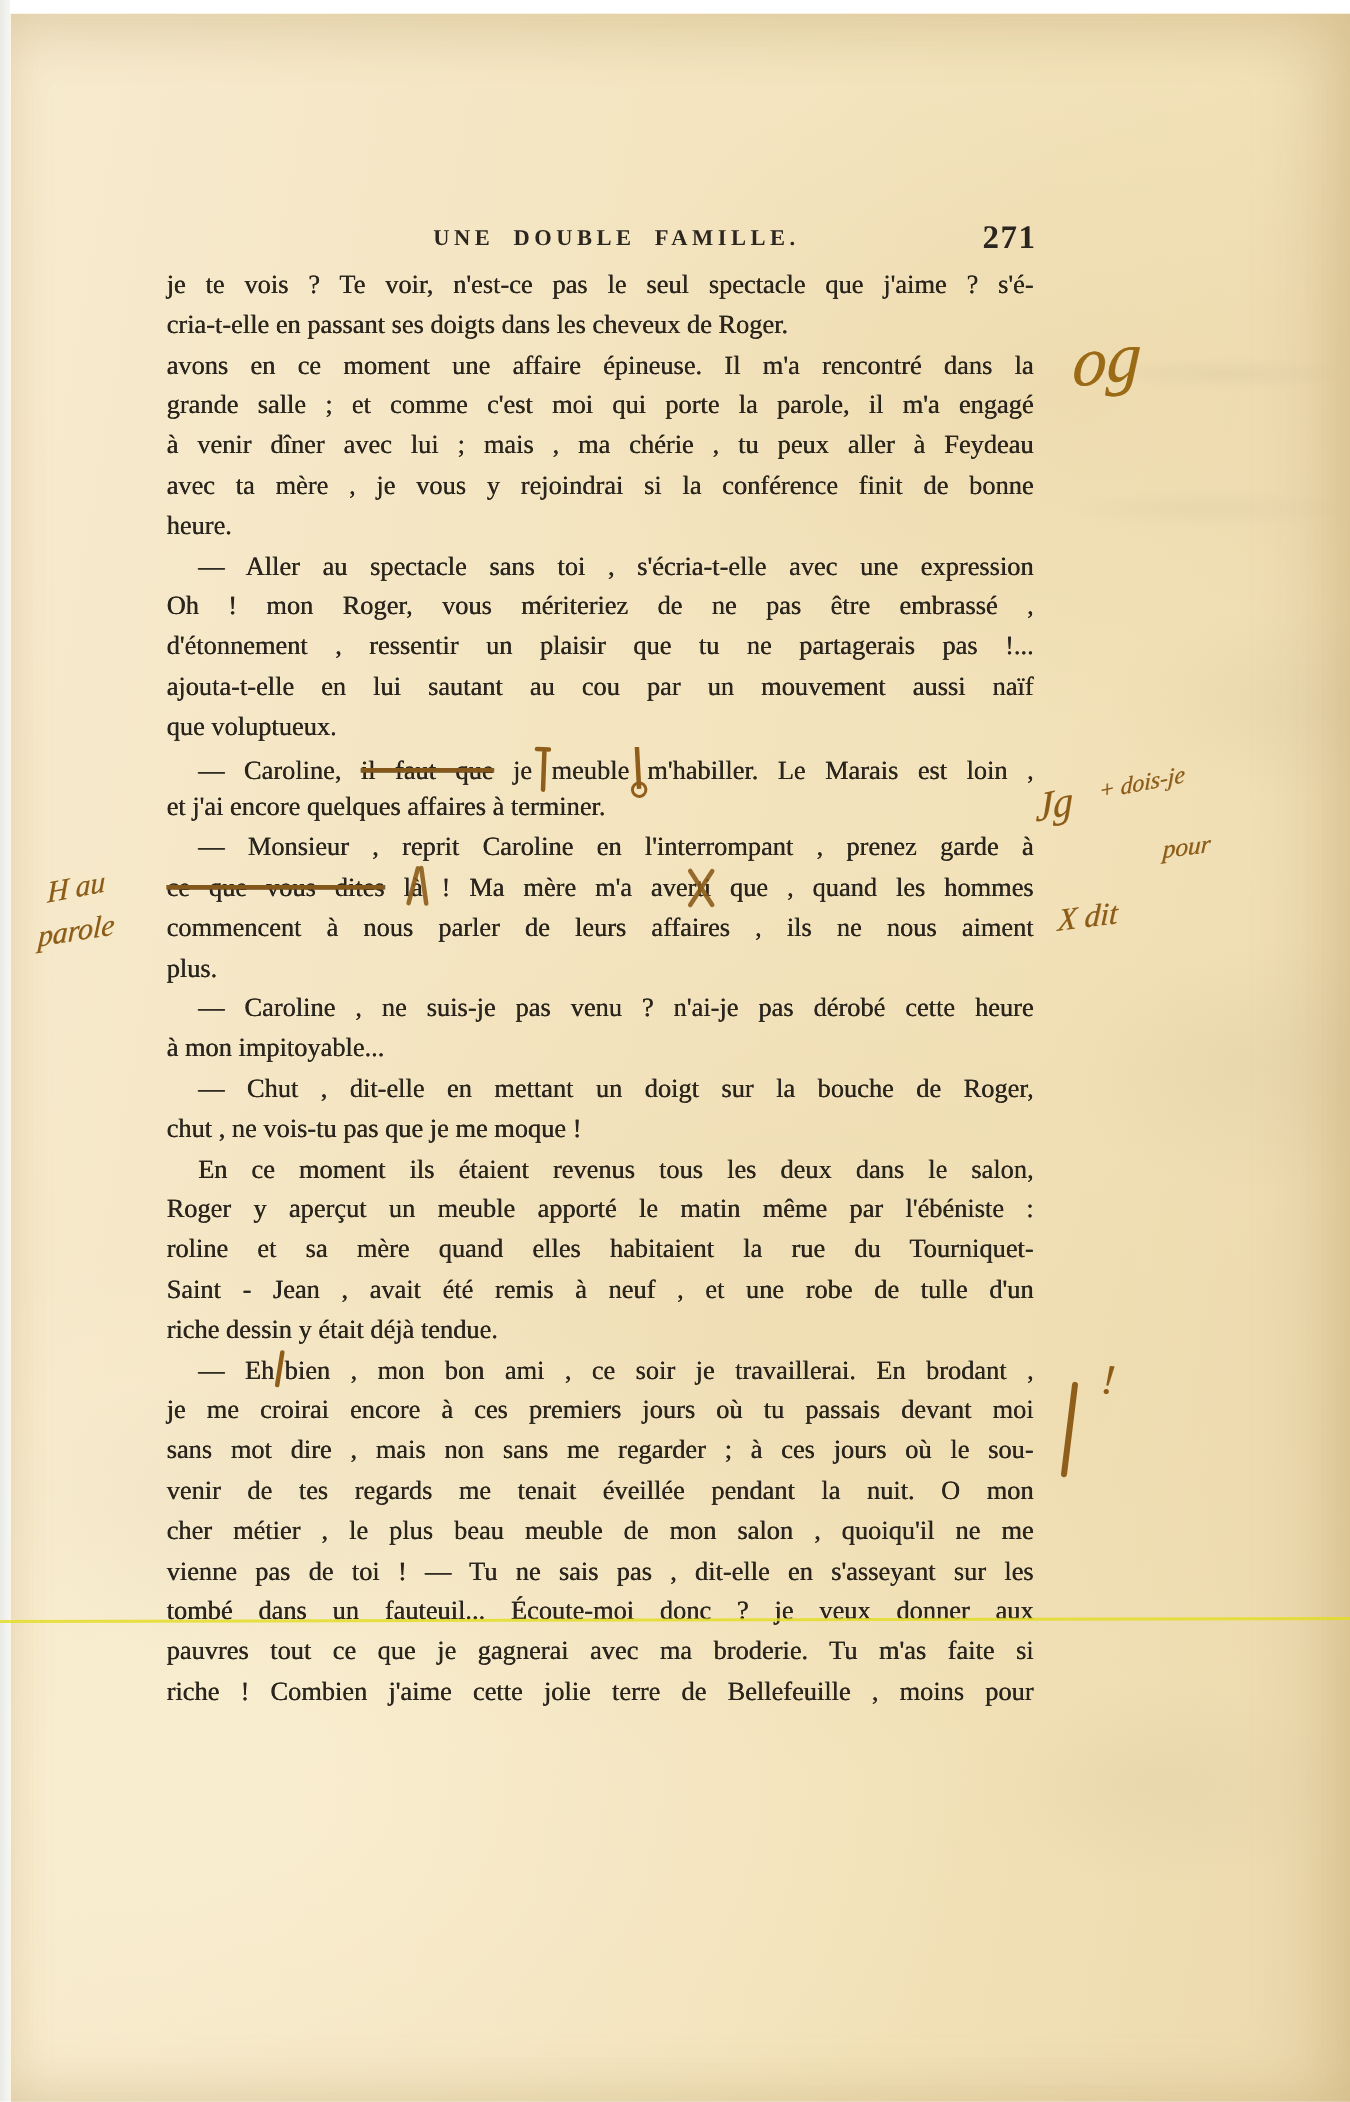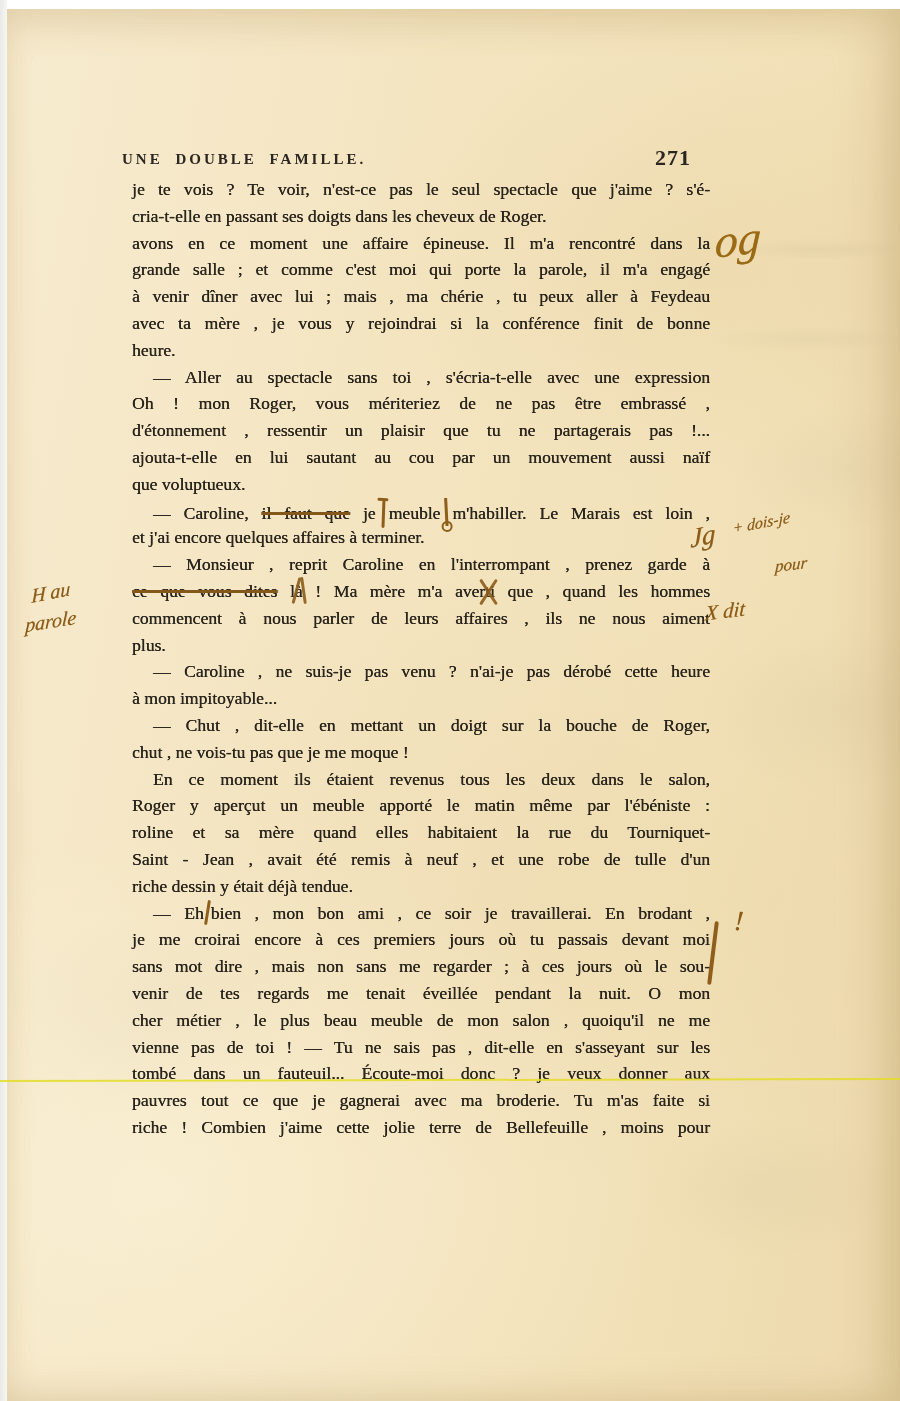--- a/index.html
+++ b/index.html
@@ -18,25 +18,25 @@
                    inset 0 -10px 22px rgba(200,170,110,.10);}
   
   .page::before{content:"";position:absolute;inset:0;pointer-events:none;
        background:
         radial-gradient(ellipse 120px 16px at 810px 240px, rgba(120,105,80,.07), transparent 70%),
         radial-gradient(ellipse 140px 18px at 800px 330px, rgba(120,105,80,.06), transparent 70%),
         radial-gradient(ellipse 160px 90px at 840px 460px, rgba(120,105,80,.05), transparent 70%),
         radial-gradient(ellipse 200px 120px at 830px 700px, rgba(120,105,80,.05), transparent 70%),
         radial-gradient(ellipse 220px 140px at 150px 1000px, rgba(120,105,80,.04), transparent 70%),
         radial-gradient(ellipse 180px 100px at 760px 1180px, rgba(120,105,80,.05), transparent 70%);}
-  .running-header{position:absolute;left:115px;top:142px;width:578px;
+  .running-header{position:absolute;left:115px;top:142px;width:578px;text-align:center;
        font-size:15px;font-weight:bold;letter-spacing:3px;color:#2b2620;word-spacing:6px;}
   .page-number{position:absolute;left:648px;top:136px;font-size:22px;font-weight:bold;
        color:#2b2620;letter-spacing:1px;}
-  .body-text{position:absolute;left:125px;top:167px;width:578px;color:#2a251d;
+  .body-text{position:absolute;left:104px;top:167px;width:578px;color:#2a251d;
        font-size:17.6px;text-shadow:0.25px 0 0 currentColor;}
   .line{height:26.8px;line-height:26.8px;text-align:left;white-space:normal;}
   .line.just{text-align:justify;text-align-last:justify;}
   .line.ind{padding-left:21px;}
   
   .hw-strike{text-decoration:line-through;text-decoration-color:rgba(140,92,26,.92);
        text-decoration-thickness:3px;}
   .hw-hash{position:relative;}
   .hw-hash::before,.hw-hash::after{content:"";position:absolute;top:-4px;bottom:-3px;width:2.8px;
        background:rgba(140,92,26,.9);border-radius:2px;}

